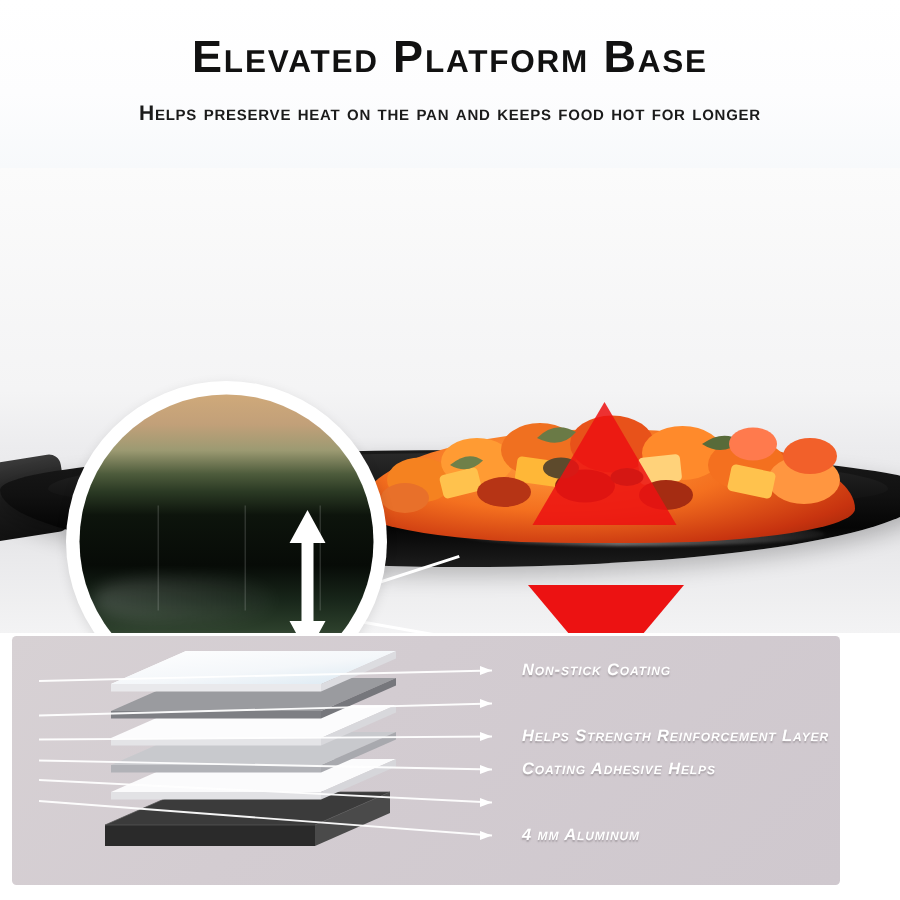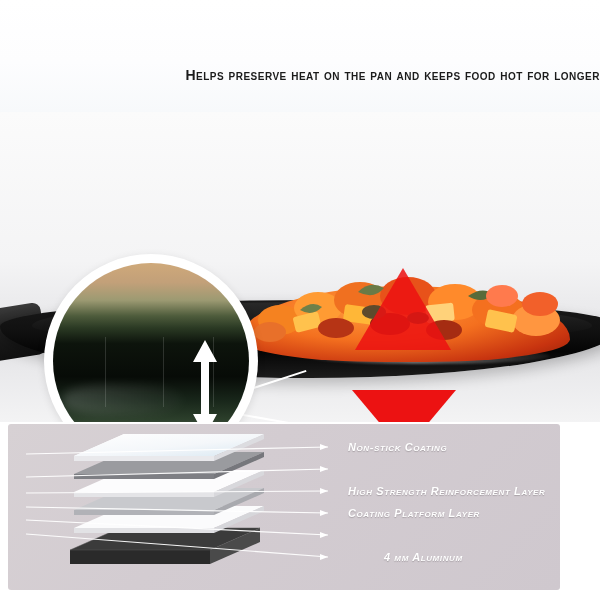--- a/index.html
+++ b/index.html
@@ -35,21 +35,21 @@
     color: #111111;
     font-variant: small-caps;
     letter-spacing: 1.2px;
     line-height: 34px;
     white-space: nowrap;
   }
   .subtitle {
     position: absolute;
     left: 0; top: 66px;
     width: 600px;
-    text-align: right;
+    text-align: center;
     font-size: 14px;
     font-weight: bold;
     color: #1b1b1b;
     font-variant: small-caps;
     letter-spacing: 0.5px;
     line-height: 18px;
     white-space: nowrap;
   }
 
   
@@ -232,20 +232,21 @@
     white-space: nowrap;
     text-shadow: 0 1px 1px rgba(120,112,118,0.45);
   }
 </style>
 </head>
 <body>
 
 <div id="page">
 
   <div class="header-band">
+    <div class="title">Elevated Platform Base</div>
     <div class="subtitle">Helps preserve heat on the pan and keeps food hot for longer</div>
   </div>
 
   <div class="photo-stage">
 
     <div class="surface"></div>
 
     <div class="pan">
       <div class="pan-handle"></div>
 
@@ -372,19 +373,19 @@
         <polygon points="320,23 312,20 312,26"></polygon>
         <polygon points="320,45 312,42 312,48"></polygon>
         <polygon points="320,67 312,64 312,70"></polygon>
         <polygon points="320,89 312,86 312,92"></polygon>
         <polygon points="320,111 312,108 312,114"></polygon>
         <polygon points="320,133 312,130 312,136"></polygon>
       </g>
     </svg>
 
     <div class="layer-label" style="top:17px;">Non-stick Coating</div>
-    <div class="layer-label" style="top:61px;">High Strength Reinforcement Layer</div>
-    <div class="layer-label" style="top:83px;">Coating Platform Layer</div>
-    <div class="layer-label" style="top:127px;margin-left:36px;">4 mm Aluminum</div>
+    <div class="layer-label" style="top:61px;">Helps Strength Reinforcement Layer</div>
+    <div class="layer-label" style="top:83px;">Coating Adhesive Helps</div>
+    <div class="layer-label" style="top:127px;">4 mm Aluminum</div>
 
   </div>
 
 </div>
 
 </body></html>

